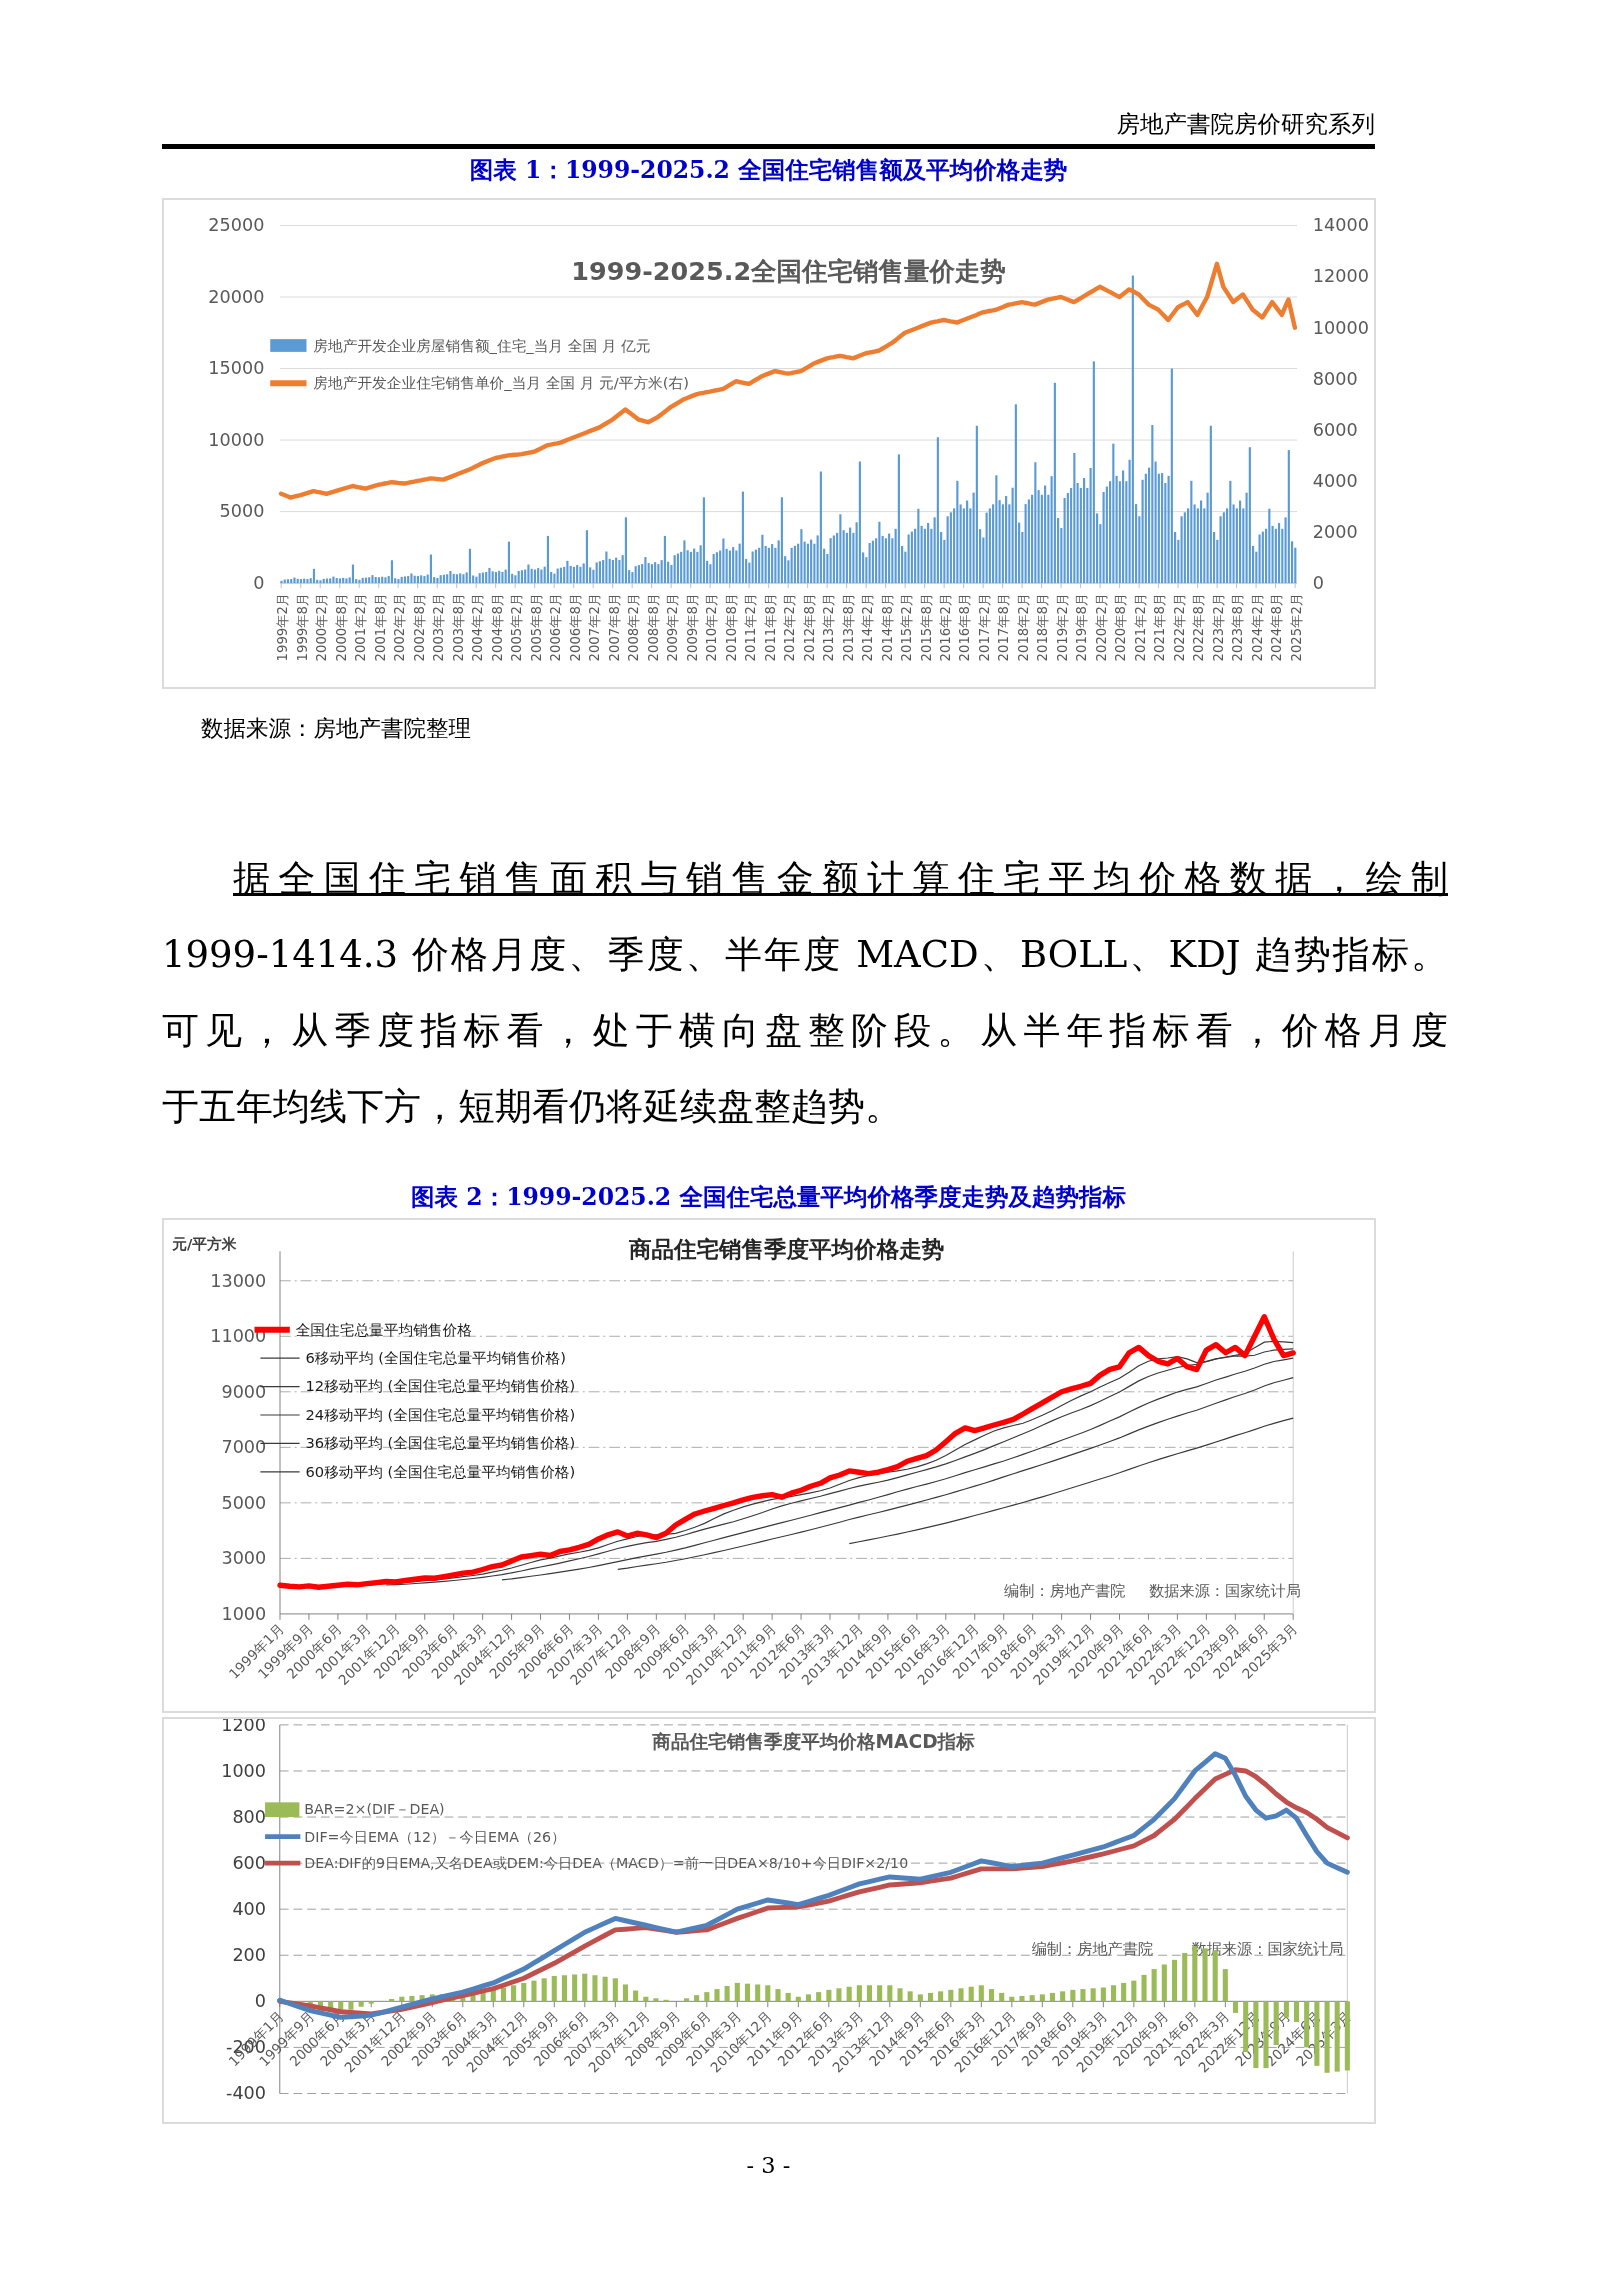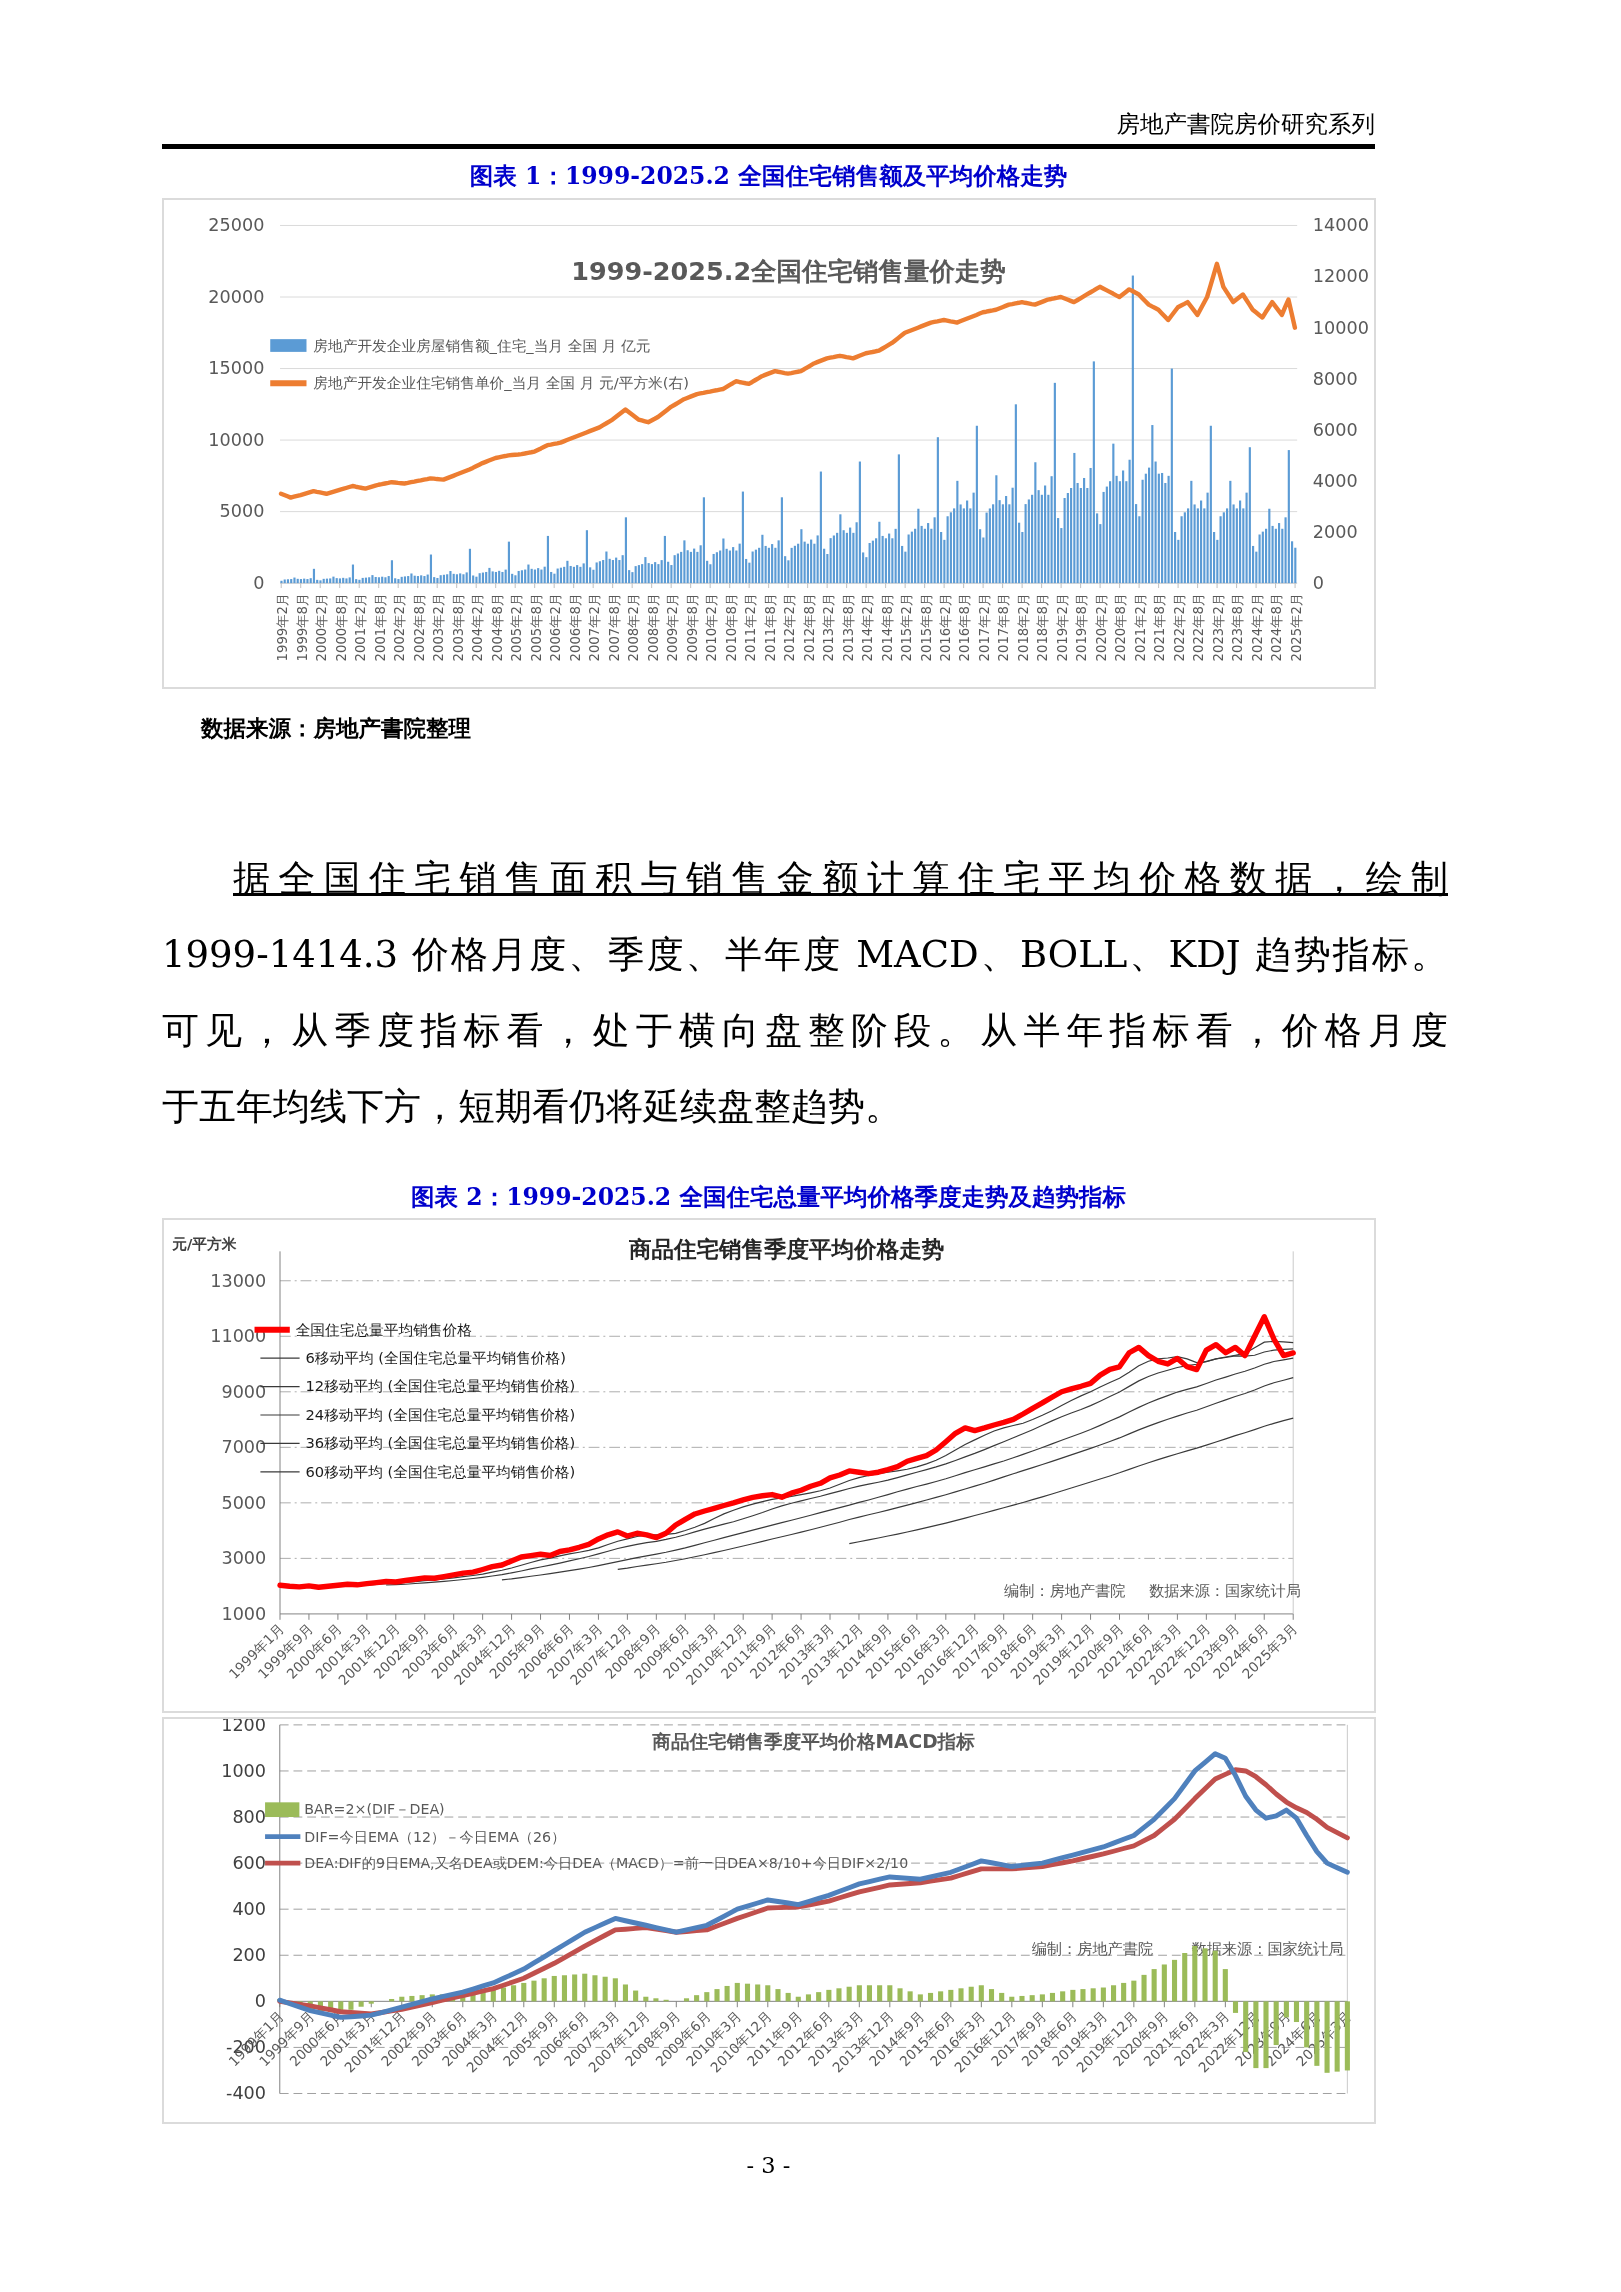--- a/index.html
+++ b/index.html
@@ -6,29 +6,29 @@
   .page{
     position:relative;width:1621px;height:2293px;background:#ffffff;
     font-family:"DejaVu Serif","Liberation Serif",serif;color:#000;
     overflow:hidden;margin:0 auto;
   }
   .hdr{position:absolute;left:162px;top:108px;width:1213px;display:flex;
     justify-content:flex-end;font-size:23.5px;}
   .hdr-rule{position:absolute;left:162px;top:144px;width:1213px;height:4.9px;background:#000;}
   .caption{position:absolute;left:162px;width:1213px;text-align:center;
     color:#0000CC;font-size:23.5px;font-weight:600;}
-  .cap1{top:160px;}
+  .cap1{top:154px;}
   .cap2{top:1181px;text-align:center;}
   .chart-box{position:absolute;left:162px;border:2px solid #DBDBDB;background:#fff;
     font-family:"DejaVu Sans","Liberation Sans",sans-serif;}
   .box1{top:198px;width:1210px;height:487px;}
   .box2{top:1218px;width:1210px;height:491px;}
   .box3{top:1717px;width:1210px;height:403px;}
   .chart-box svg{display:block;}
-  .source-note{position:absolute;left:201px;top:713px;font-size:22.5px;font-weight:bold;}
+  .source-note{position:absolute;left:201px;top:713px;font-size:22.5px;}
   .sec-heading{position:absolute;left:214px;top:765px;font-size:28px;font-weight:bold;margin:0;}
   .para{position:absolute;left:162px;top:841px;width:1286px;font-size:37px;line-height:76px;}
   .pline{white-space:nowrap;}
   .pjust{text-align:justify;text-align-last:justify;white-space:normal;}
   .pindent{text-indent:71px;text-decoration:underline;}
   .pageno{position:absolute;left:162px;top:2152px;width:1213px;text-align:center;font-size:22.5px;}
 </style>
 </head>
 <body>
 

